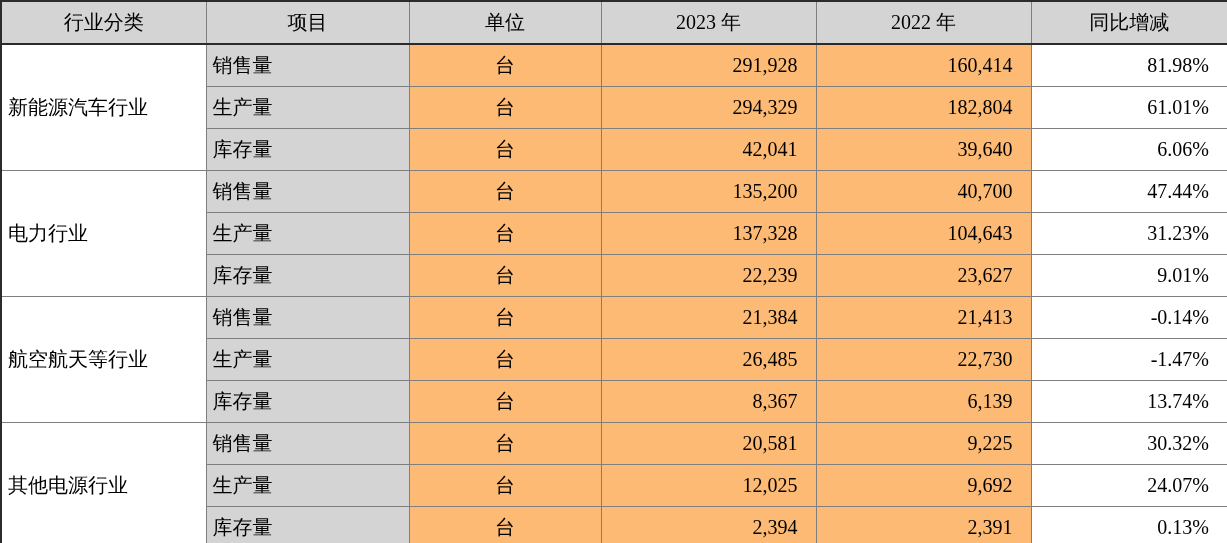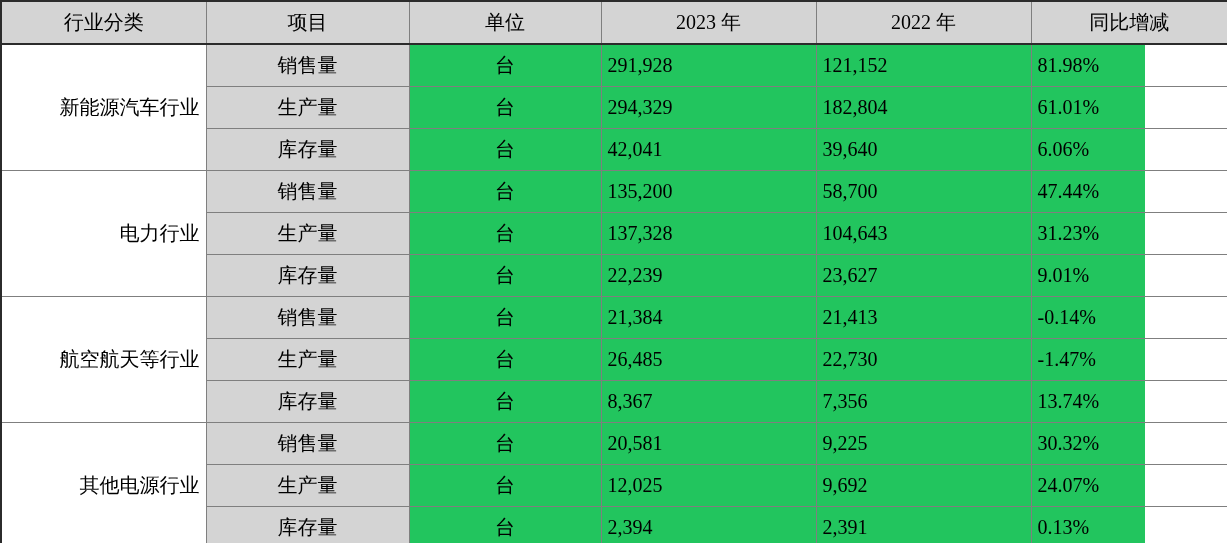--- a/index.html
+++ b/index.html
@@ -5,24 +5,24 @@
   html, body {
     margin: 0;
     padding: 0;
     background: #ffffff;
   }
   body {
     font-family: "Liberation Serif", "DejaVu Serif", serif;
     color: var(--text, #000000);
   }
   .page {
-    width: 1145px;
+    width: 1031px;
     height: 543px;
     box-sizing: border-box;
-    background: #22c55e;
+    background: #fdba74;
   }
   table.report {
     width: 1227px;
     height: 543px;
     border-collapse: collapse;
     table-layout: fixed;
     border: 2px solid var(--border-outer, #2b2b2b);
   }
   col.c-industry { width: 205px; }
   col.c-item     { width: 203px; }
@@ -39,32 +39,31 @@
     height: 41px;
     overflow: hidden;
     white-space: nowrap;
   }
   thead th {
     background: var(--header-bg, #d4d4d4);
     text-align: center;
     border-bottom: 2px solid var(--border-outer, #2b2b2b);
   }
   td.industry {
-    text-align: right;
+    text-align: left;
     background: #ffffff;
   }
   td.item {
-    text-align: center;
     background: var(--item-col-bg, #d4d4d4);
   }
   td.unit {
     text-align: center;
   }
   td.num {
-    text-align: left;
+    text-align: right;
     padding-right: 18px;
   }
 </style>
 </head>
 <body>
 
 <div class="page">
   <table class="report">
     <colgroup>
       <col class="c-industry">
@@ -84,21 +83,21 @@
         <th>同比增减</th>
       </tr>
     </thead>
     <tbody>
 
       <tr>
         <td class="industry" rowspan="3">新能源汽车行业</td>
         <td class="item">销售量</td>
         <td class="unit">台</td>
         <td class="num">291,928</td>
-        <td class="num">121,152</td>
+        <td class="num">160,414</td>
         <td class="num">81.98%</td>
       </tr>
       <tr>
         <td class="item">生产量</td>
         <td class="unit">台</td>
         <td class="num">294,329</td>
         <td class="num">182,804</td>
         <td class="num">61.01%</td>
       </tr>
       <tr>
@@ -107,21 +106,21 @@
         <td class="num">42,041</td>
         <td class="num">39,640</td>
         <td class="num">6.06%</td>
       </tr>
 
       <tr>
         <td class="industry" rowspan="3">电力行业</td>
         <td class="item">销售量</td>
         <td class="unit">台</td>
         <td class="num">135,200</td>
-        <td class="num">58,700</td>
+        <td class="num">40,700</td>
         <td class="num">47.44%</td>
       </tr>
       <tr>
         <td class="item">生产量</td>
         <td class="unit">台</td>
         <td class="num">137,328</td>
         <td class="num">104,643</td>
         <td class="num">31.23%</td>
       </tr>
       <tr>
@@ -144,21 +143,21 @@
         <td class="item">生产量</td>
         <td class="unit">台</td>
         <td class="num">26,485</td>
         <td class="num">22,730</td>
         <td class="num">-1.47%</td>
       </tr>
       <tr>
         <td class="item">库存量</td>
         <td class="unit">台</td>
         <td class="num">8,367</td>
-        <td class="num">7,356</td>
+        <td class="num">6,139</td>
         <td class="num">13.74%</td>
       </tr>
 
       <tr>
         <td class="industry" rowspan="3">其他电源行业</td>
         <td class="item">销售量</td>
         <td class="unit">台</td>
         <td class="num">20,581</td>
         <td class="num">9,225</td>
         <td class="num">30.32%</td>

